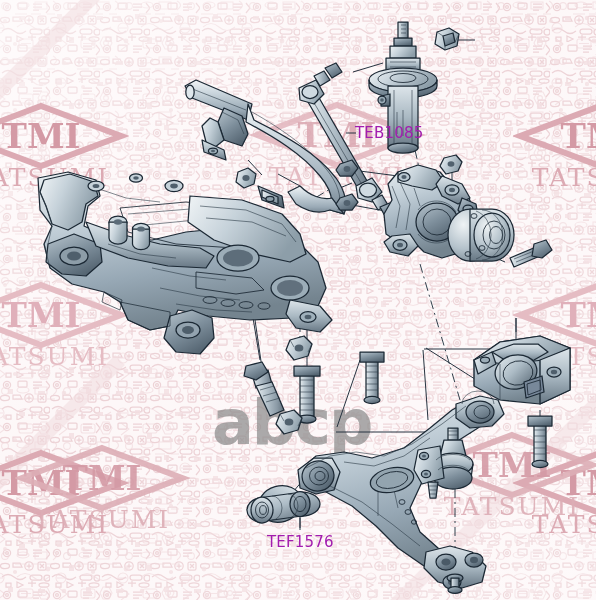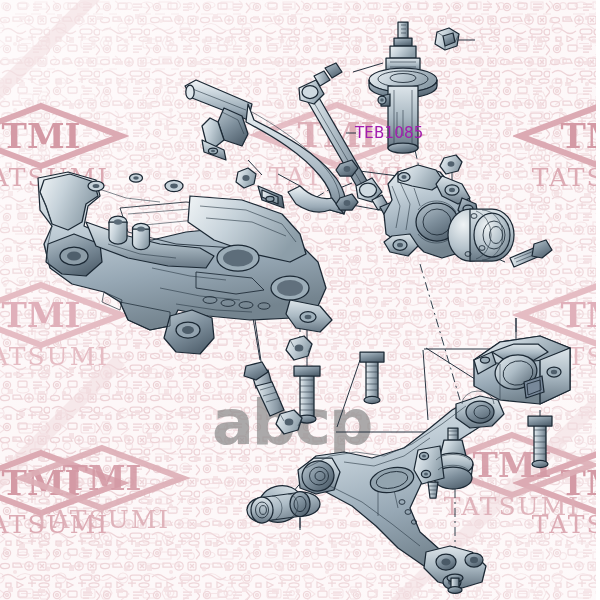--- a/index.html
+++ b/index.html
@@ -786,14 +786,15 @@
     </g>
 
     <g>
       <path class="lead" d="M346 133 L356 133"></path>
       <path class="lead" d="M516 318 L516 332"></path>
       <path class="lead" d="M300 518 L300 530"></path>
     </g>
   </svg>
 
   <div class="part-label" id="label-teb1085">TEB1085</div>
+  <div class="part-label" id="label-tef1576">TEF1576</div>
 
 </div>
 
 </body></html>

